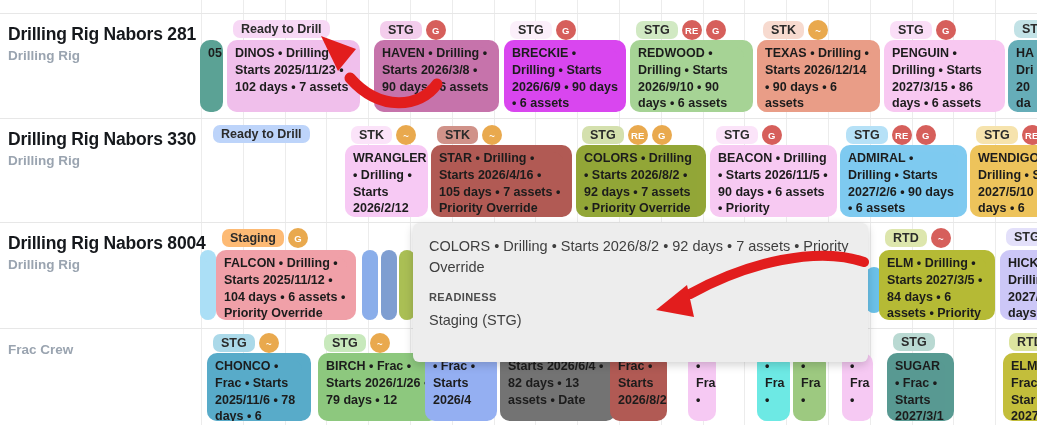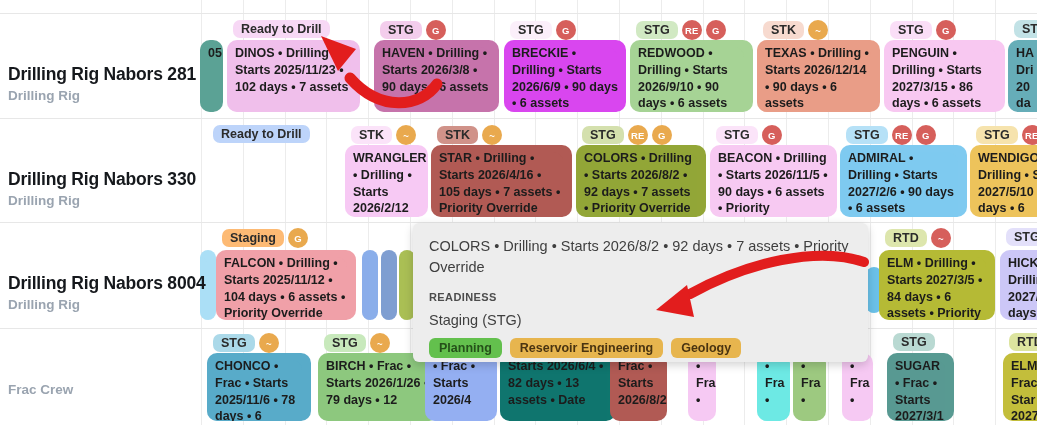--- a/index.html
+++ b/index.html
@@ -7,21 +7,21 @@
   #board {
     position:relative; width:1037px; height:425px;
     background:#fff; overflow:hidden;
   }
   .vgrid {
     position:absolute; left:201px; top:0; width:836px; height:425px;
     background:repeating-linear-gradient(to right, #ececec 0, #ececec 1px, transparent 1px, transparent 41.8px);
   }
   .hline { position:absolute; left:0; width:1037px; height:1px; background:#e7e7e7; }
   .row { position:absolute; left:0; width:1037px; }
-  .row-label { position:absolute; left:8px; top:10px; z-index:5;margin-top:40px; }
+  .row-label { position:absolute; left:8px; top:10px; z-index:5; }
   .row-name { font-size:17.5px; font-weight:700; color:#15181c; letter-spacing:-0.2px; }
   .row-type { font-size:13.5px; font-weight:700; color:#9aa4b0; margin-top:3px; }
   .card {
     position:absolute; border-radius:10px; padding:5px 8px;
     overflow:hidden; z-index:2;
   }
   .card::before {
     content:""; position:absolute; left:-9px; top:7px; width:100%; height:100%;
     background:inherit; opacity:.45; border-radius:inherit; z-index:-1;
   }
@@ -214,21 +214,21 @@
         <div class="card" style="left: 318px; width: 121px; top: 24px; height: 68px; background: rgb(141, 200, 126);">
           <div class="card-text">BIRCH • Frac • Starts 2026/1/26 • 79 days • 12</div>
         </div>
         <div class="badges" style="left: 324px; top: 4px;">
           <span class="pill" style="background: rgb(200, 233, 188);">STG</span>
           <span class="circle" style="background: rgb(233, 169, 78);">~</span>
         </div>
         <div class="card" style="left: 425px; width: 72px; top: 24px; height: 68px; background: rgb(148, 175, 242);">
           <div class="card-text">• Frac • Starts 2026/4</div>
         </div>
-        <div class="card" style="left: 500px; width: 116px; top: 24px; height: 68px; background: #0f766e;">
+        <div class="card" style="left: 500px; width: 116px; top: 24px; height: 68px; background: #737373;">
           <div class="card-text">Starts 2026/6/4 • 82 days • 13 assets • Date</div>
         </div>
         <div class="card" style="left: 610px; width: 57px; top: 24px; height: 68px; background: rgb(177, 90, 84);">
           <div class="card-text">Frac • Starts 2026/8/2</div>
         </div>
         <div class="card" style="left: 688px; width: 28px; top: 24px; height: 68px; background: rgb(246, 201, 243);">
           <div class="card-text">• Fra •</div>
         </div>
         <div class="card" style="left: 757px; width: 33px; top: 24px; height: 68px; background: rgb(109, 233, 228);">
           <div class="card-text">• Fra •</div>
@@ -251,25 +251,20 @@
         <div class="badges" style="left: 1009px; top: 4px;">
           <span class="pill" style="background: rgb(220, 228, 159);">RTD</span>
         </div>
       </div>
     </div>
 
   <div class="tooltip">
     <div class="tt-summary">COLORS • Drilling • Starts 2026/8/2 • 92 days • 7 assets • Priority Override</div>
     <div class="tt-label">READINESS</div>
     <div class="tt-value">Staging (STG)</div>
-    <div class="tt-tags" id="tt-tags">
-        <span class="tag" style="background: rgb(99, 192, 77); color: rgb(37, 80, 26);">Planning</span>
-        <span class="tag" style="background: rgb(231, 181, 78); color: rgb(74, 52, 17);">Reservoir Engineering</span>
-        <span class="tag" style="background: rgb(231, 181, 78); color: rgb(74, 52, 17);">Geology</span>
-      </div>
   </div>
 
   <svg class="arrows" viewBox="0 0 1037 425">
     <g>
       <path d="M 437 84 C 420 108 380 112 350 78" fill="none" stroke="#e21d1d" stroke-width="11" stroke-linecap="round"></path>
       <polygon points="321,36 356,49 338,71" fill="#e21d1d"></polygon>
     </g>
     <g>
       <path d="M 864 262 C 818 246 748 262 690 294" fill="none" stroke="#e21d1d" stroke-width="10" stroke-linecap="round"></path>
       <polygon points="656,310 687,285 694,317" fill="#e21d1d"></polygon>

